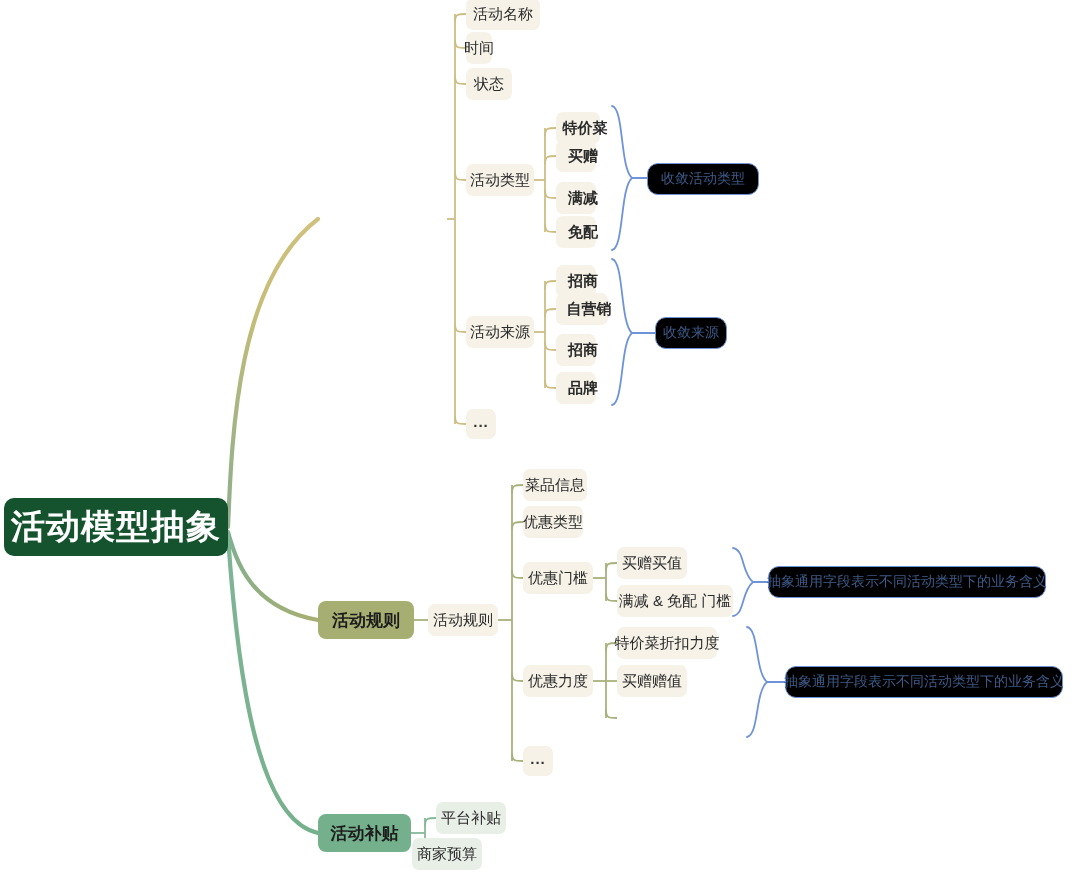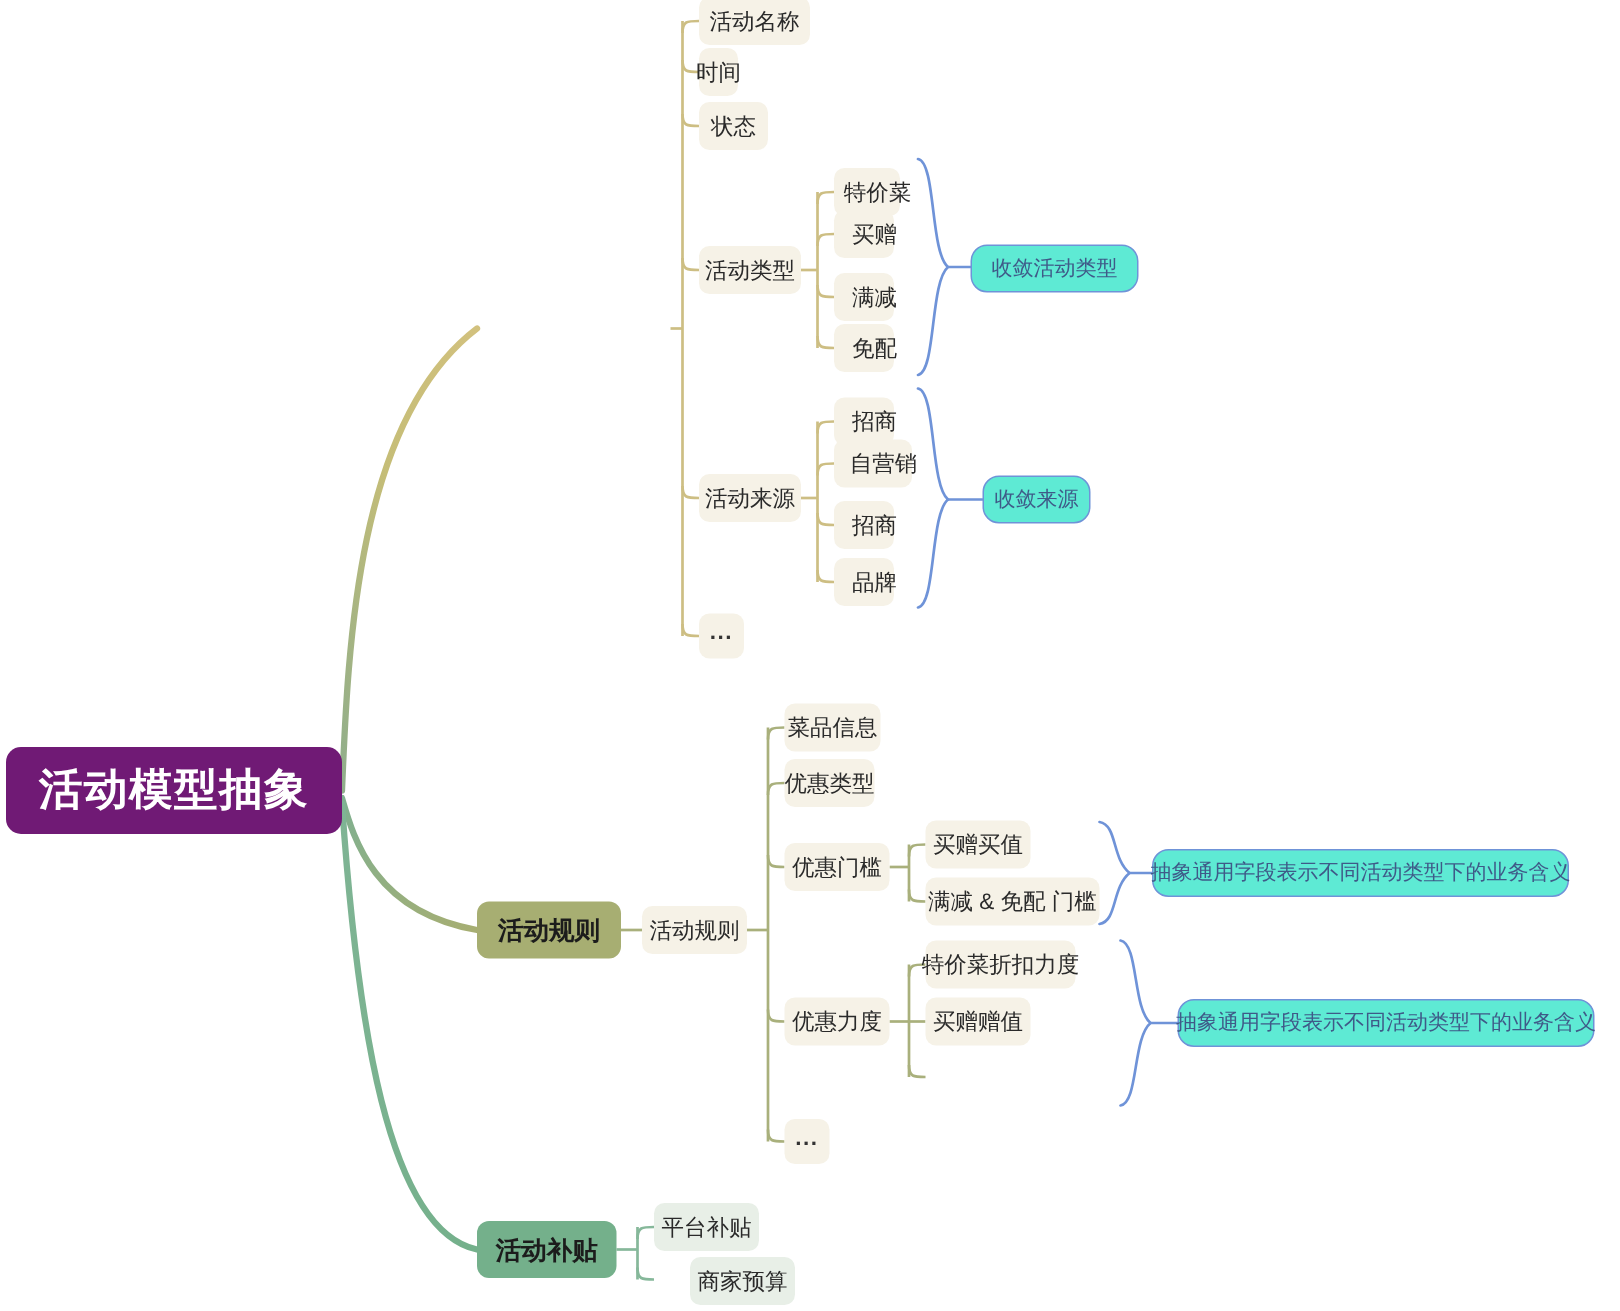--- a/index.html
+++ b/index.html
@@ -5,38 +5,38 @@
   html,body{margin:0;padding:0;background:#ffffff;}
   body{width:1080px;height:874px;position:relative;overflow:hidden;
        font-family:"Liberation Sans","DejaVu Sans",sans-serif;}
   #canvas{position:absolute;left:0;top:0;width:1080px;height:874px;}
   svg.wires{position:absolute;left:0;top:0;width:1080px;height:874px;pointer-events:none;}
 
   .node{position:absolute;box-sizing:border-box;display:flex;align-items:center;
         justify-content:center;white-space:nowrap;}
 
   
-  .root{background:#701a75;color:#ffffff;font-size:29px;font-weight:bold;
+  .root{background:#14532d;color:#ffffff;font-size:34px;font-weight:bold;
         border-radius:10px;letter-spacing:1px;align-items:center;}
 
   
   .branch-head{font-size:17px;font-weight:bold;color:#1c1c1c;border-radius:8px;}
   .bh-yellow{background:#cfc183;}
   .bh-olive{background:#a7ae72;}
   .bh-green{background:#74b08b;}
 
   
   .pill{background:#f6f2e7;color:#2a2a2a;border-radius:7px;font-size:15px;}
-  .pill.bold{font-weight:normal;padding-left:14px;}
+  .pill.bold{font-weight:bold;padding-left:14px;}
   .pill.green{background:#e8efe7;}
   .pill.dots{font-weight:bold;font-size:15px;letter-spacing:1px;color:#333;
              padding-bottom:5px;}
 
   
-  .anno{border:1.6px solid #6f93d8;color:#3f5a88;background:#5eead4;
+  .anno{border:1.6px solid #6f93d8;color:#3f5a88;background:#000000;
         border-radius:11px;font-size:14px;}
 </style>
 </head>
 <body>
 
 <div id="canvas">
 
   <svg class="wires" viewBox="0 0 1080 874" xmlns="http://www.w3.org/2000/svg">
     <defs>
       <linearGradient id="gYel" x1="0" y1="1" x2="1" y2="0">
@@ -228,17 +228,17 @@
   <div class="node pill dots" style="left:523px;top:746px;width:30px;height:30px;">
     <span>...</span>
   </div>
 
   <div class="node branch-head bh-green" style="left:318px;top:814px;width:93px;height:38px;">
     <span>活动补贴</span>
   </div>
   <div class="node pill green" style="left:436px;top:802px;width:70px;height:32px;">
     <span>平台补贴</span>
   </div>
-  <div class="node pill green" style="left:460px;top:838px;width:70px;height:32px;">
+  <div class="node pill green" style="left:412px;top:838px;width:70px;height:32px;">
     <span>商家预算</span>
   </div>
 
 </div>
 
 </body></html>

